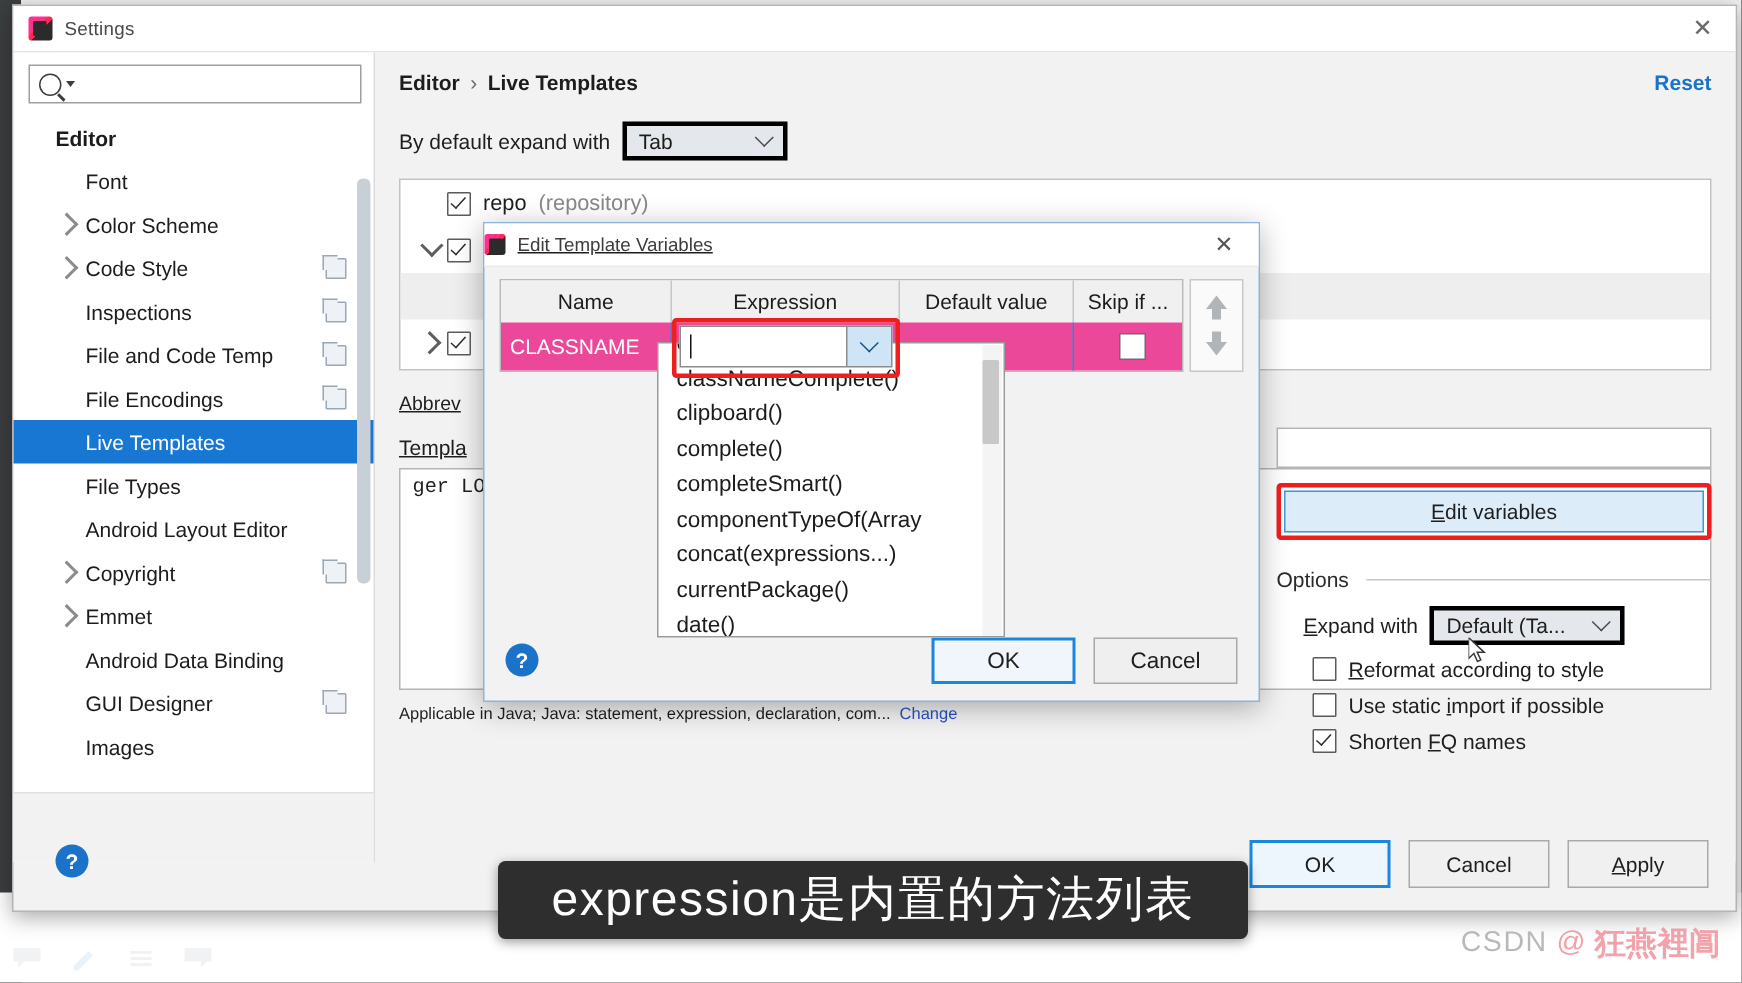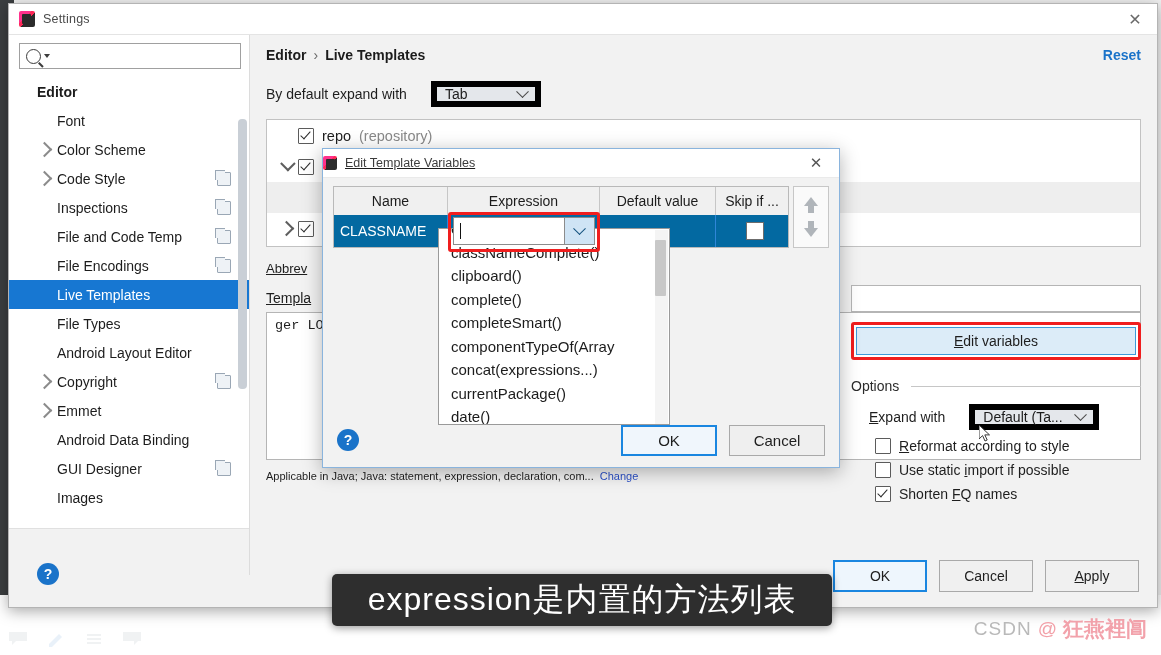--- a/index.html
+++ b/index.html
@@ -147,24 +147,23 @@
   .reset-link {
     position: absolute; right: 16px; top: 12px;
     color: #1a73c9; font-size: 14px; font-weight: bold;
   }
   .expand-row {
     margin-top: 18px; display: flex; align-items: center; gap: 8px;
     font-size: 14px;
   }
   .combo {
     height: 26px; min-width: 108px; background: #e4e7eb;
-    border: 6px solid #000000; display: flex; align-items: center;
+    border: 3px solid #000000; display: flex; align-items: center;
     padding: 0 8px; box-sizing: border-box; font-size: 14px; gap: 10px;
     justify-content: space-between;
-    margin-left: 16px;
   }
   .combo .cv { color: #1c1c1c; }
   .vchev {
     width: 8px; height: 8px; border-right: 1.6px solid #4a4a4a;
     border-bottom: 1.6px solid #4a4a4a; transform: rotate(45deg) translate(-2px,-2px);
     flex: none;
   }
 
   .tmpl-list {
     margin-top: 12px; background: #ffffff; border: 1px solid #c2c2c2;
@@ -277,21 +276,21 @@
     flex: 1; background: #fff; border: 1px solid #b9b9b9; box-sizing: border-box;
     position: relative;
   }
   .vt-head { display: flex; height: 28px; background: #f0f0f0; }
   .vt-th {
     flex: 1; display: flex; align-items: center; justify-content: center;
     font-size: 14px; border-right: 1px solid #c6c6c6; color: #1c1c1c;
     box-sizing: border-box;
   }
   .vt-th:last-child { border-right: none; }
-  .vt-row { display: flex; height: 32px; background: #0369a1; color: #fff; }
+  .vt-row { display: flex; height: 32px; background: #ec4899; color: #fff; }
   .vt-td {
     flex: 1; display: flex; align-items: center;
     font-size: 14px; box-sizing: border-box; padding-left: 6px;
     border-right: 1px solid #2f86d8;
   }
   .vt-td:last-child { border-right: none; justify-content: center; }
   .vt-cb {
     width: 16px; height: 16px; background: #fff; border: 1px solid #6c6c6c;
   }
   .expr-cell-wrap {

